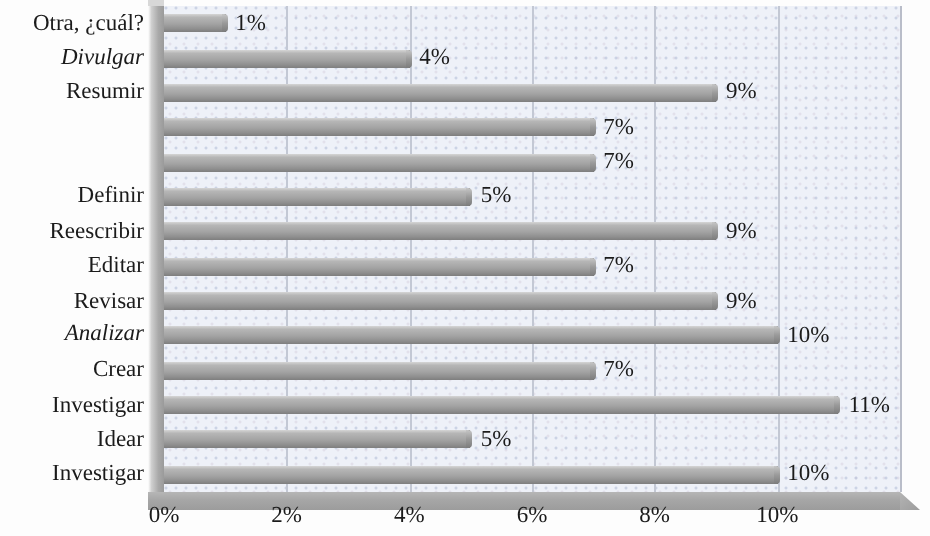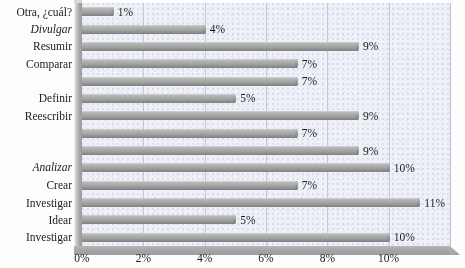--- a/index.html
+++ b/index.html
@@ -163,23 +163,24 @@
 </style>
 </head>
 <body>
 
 <div id="chart-root">
 
   <div id="cat-labels">
       <div class="cat-label" style="top: 5.67857px;">Otra, ¿cuál?</div>
       <div class="cat-label" style="top: 23.0357px; font-style: italic;">Divulgar</div>
       <div class="cat-label" style="top: 40.3929px;">Resumir</div>
-      <div class="cat-label" style="top: 57.75px;">Comparar</div>
       <div class="cat-label" style="top: 92.4643px;">Definir</div>
       <div class="cat-label" style="top: 109.821px;">Reescribir</div>
+      <div class="cat-label" style="top: 127.179px;">Editar</div>
+      <div class="cat-label" style="top: 144.536px;">Revisar</div>
       <div class="cat-label" style="top: 161px; font-style: italic;">Analizar</div>
       <div class="cat-label" style="top: 179.25px;">Crear</div>
       <div class="cat-label" style="top: 196.607px;">Investigar</div>
       <div class="cat-label" style="top: 213.964px;">Idear</div>
       <div class="cat-label" style="top: 231.321px;">Investigar</div>
     </div>
 
   <div id="left-wall-top"></div>
   <div id="left-wall"></div>
 

